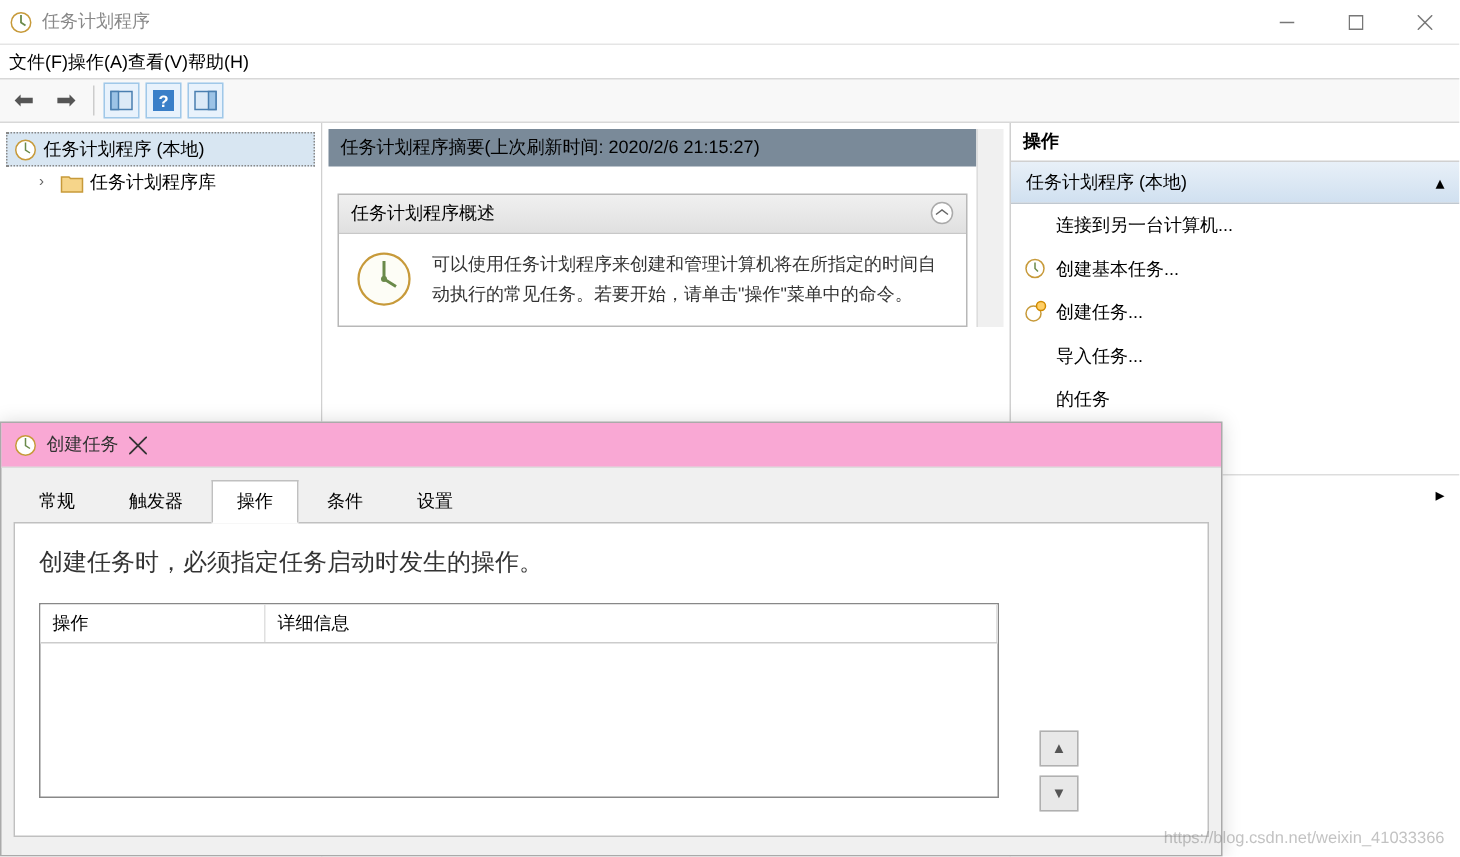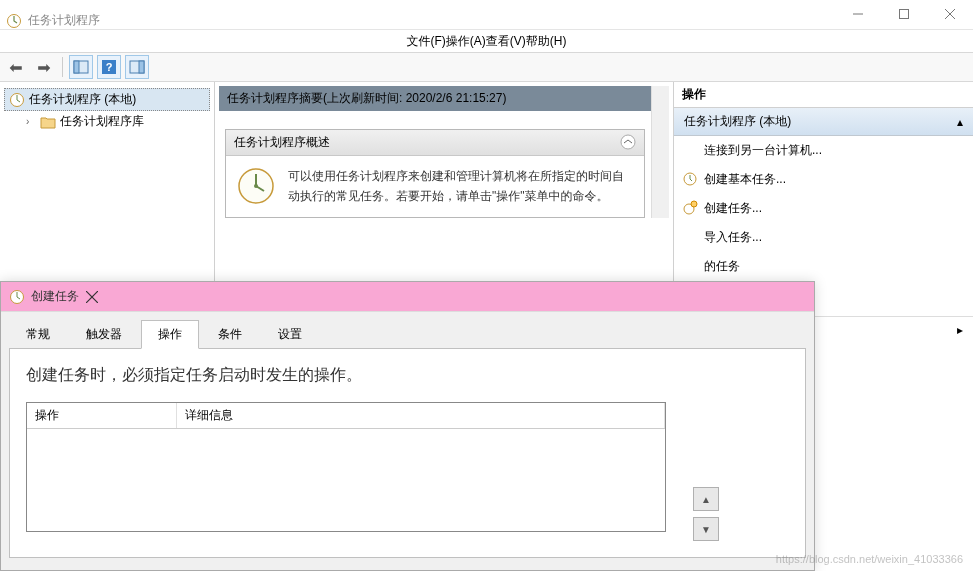--- a/index.html
+++ b/index.html
@@ -1,25 +1,25 @@
 <!DOCTYPE html>
 <html><head>
   <meta charset="utf-8">
   <style>
     * { box-sizing: border-box; margin: 0; padding: 0; font-family: "Microsoft YaHei", "Segoe UI", sans-serif; }
     body { background: #fff; width: 973px; height: 571px; overflow: hidden; position: relative; }
 
     
-    .titlebar { height: 30px; display: flex; align-items: flex-end; justify-content: space-between; background: #fff; border-bottom: 1px solid #e5e5e5; }
+    .titlebar { height: 30px; display: flex; align-items: center; justify-content: space-between; background: #fff; border-bottom: 1px solid #e5e5e5; }
     .titlebar-left { display: flex; align-items: center; padding-left: 6px; gap: 6px; color: #888; font-size: 12px; }
     .titlebar-right { display: flex; }
     .win-btn { width: 46px; height: 30px; display: flex; align-items: center; justify-content: center; color: #777; font-size: 10px; }
 
     
-    .menubar { height: 22px; display: flex; align-items: center; padding: 0 6px; gap: 0; font-size: 12px; color: #000; justify-content: center; }
+    .menubar { height: 22px; display: flex; align-items: center; padding: 0 6px; gap: 0; font-size: 12px; color: #000; }
     .menubar span { cursor: default; }
 
     
     .toolbar { height: 30px; display: flex; align-items: center; padding: 0 4px; gap: 4px; border-top: 1px solid #d8d8d8; border-bottom: 1px solid #d8d8d8; background: #f8f8f8; }
     .tool-sep { width: 1px; height: 20px; background: #ccc; margin: 0 2px; }
     .tool-btn { width: 24px; height: 24px; display: flex; align-items: center; justify-content: center; border: 1px solid transparent; }
     .tool-btn.active { border: 1px solid #a0c8e8; background: #e8f2fc; }
     .arrow-l, .arrow-r { font-size: 16px; color: #555; }
 
     

